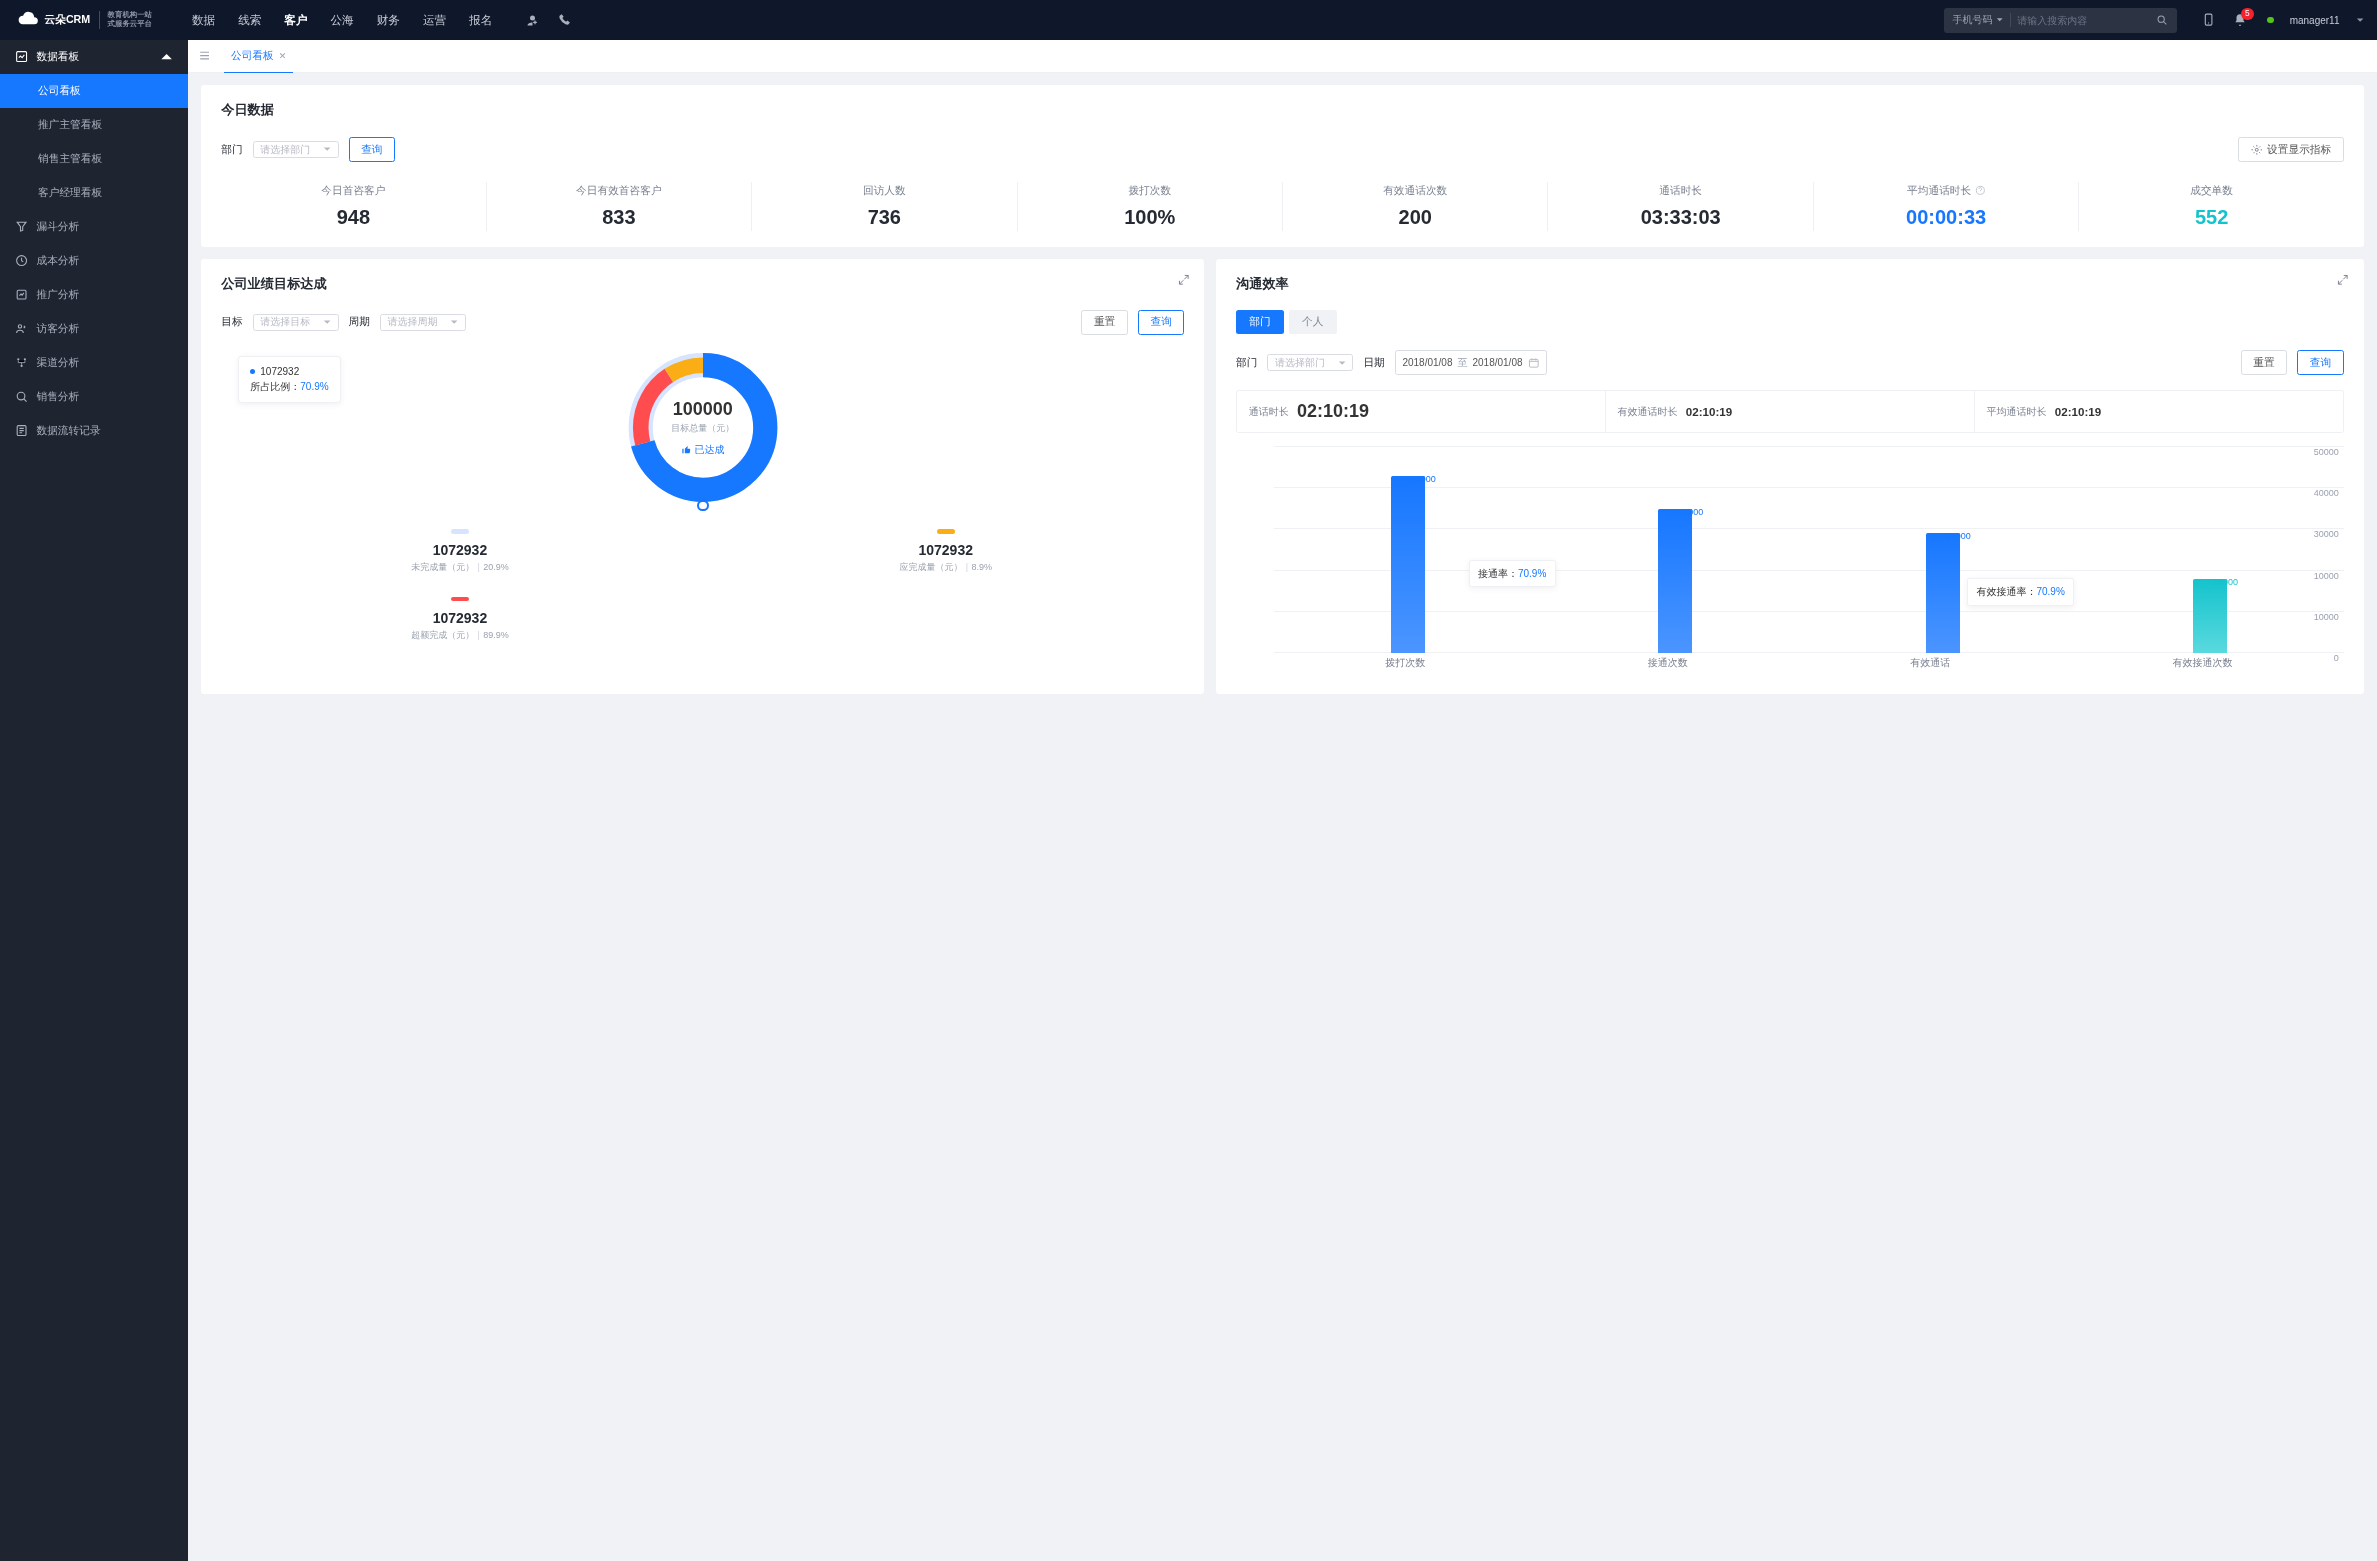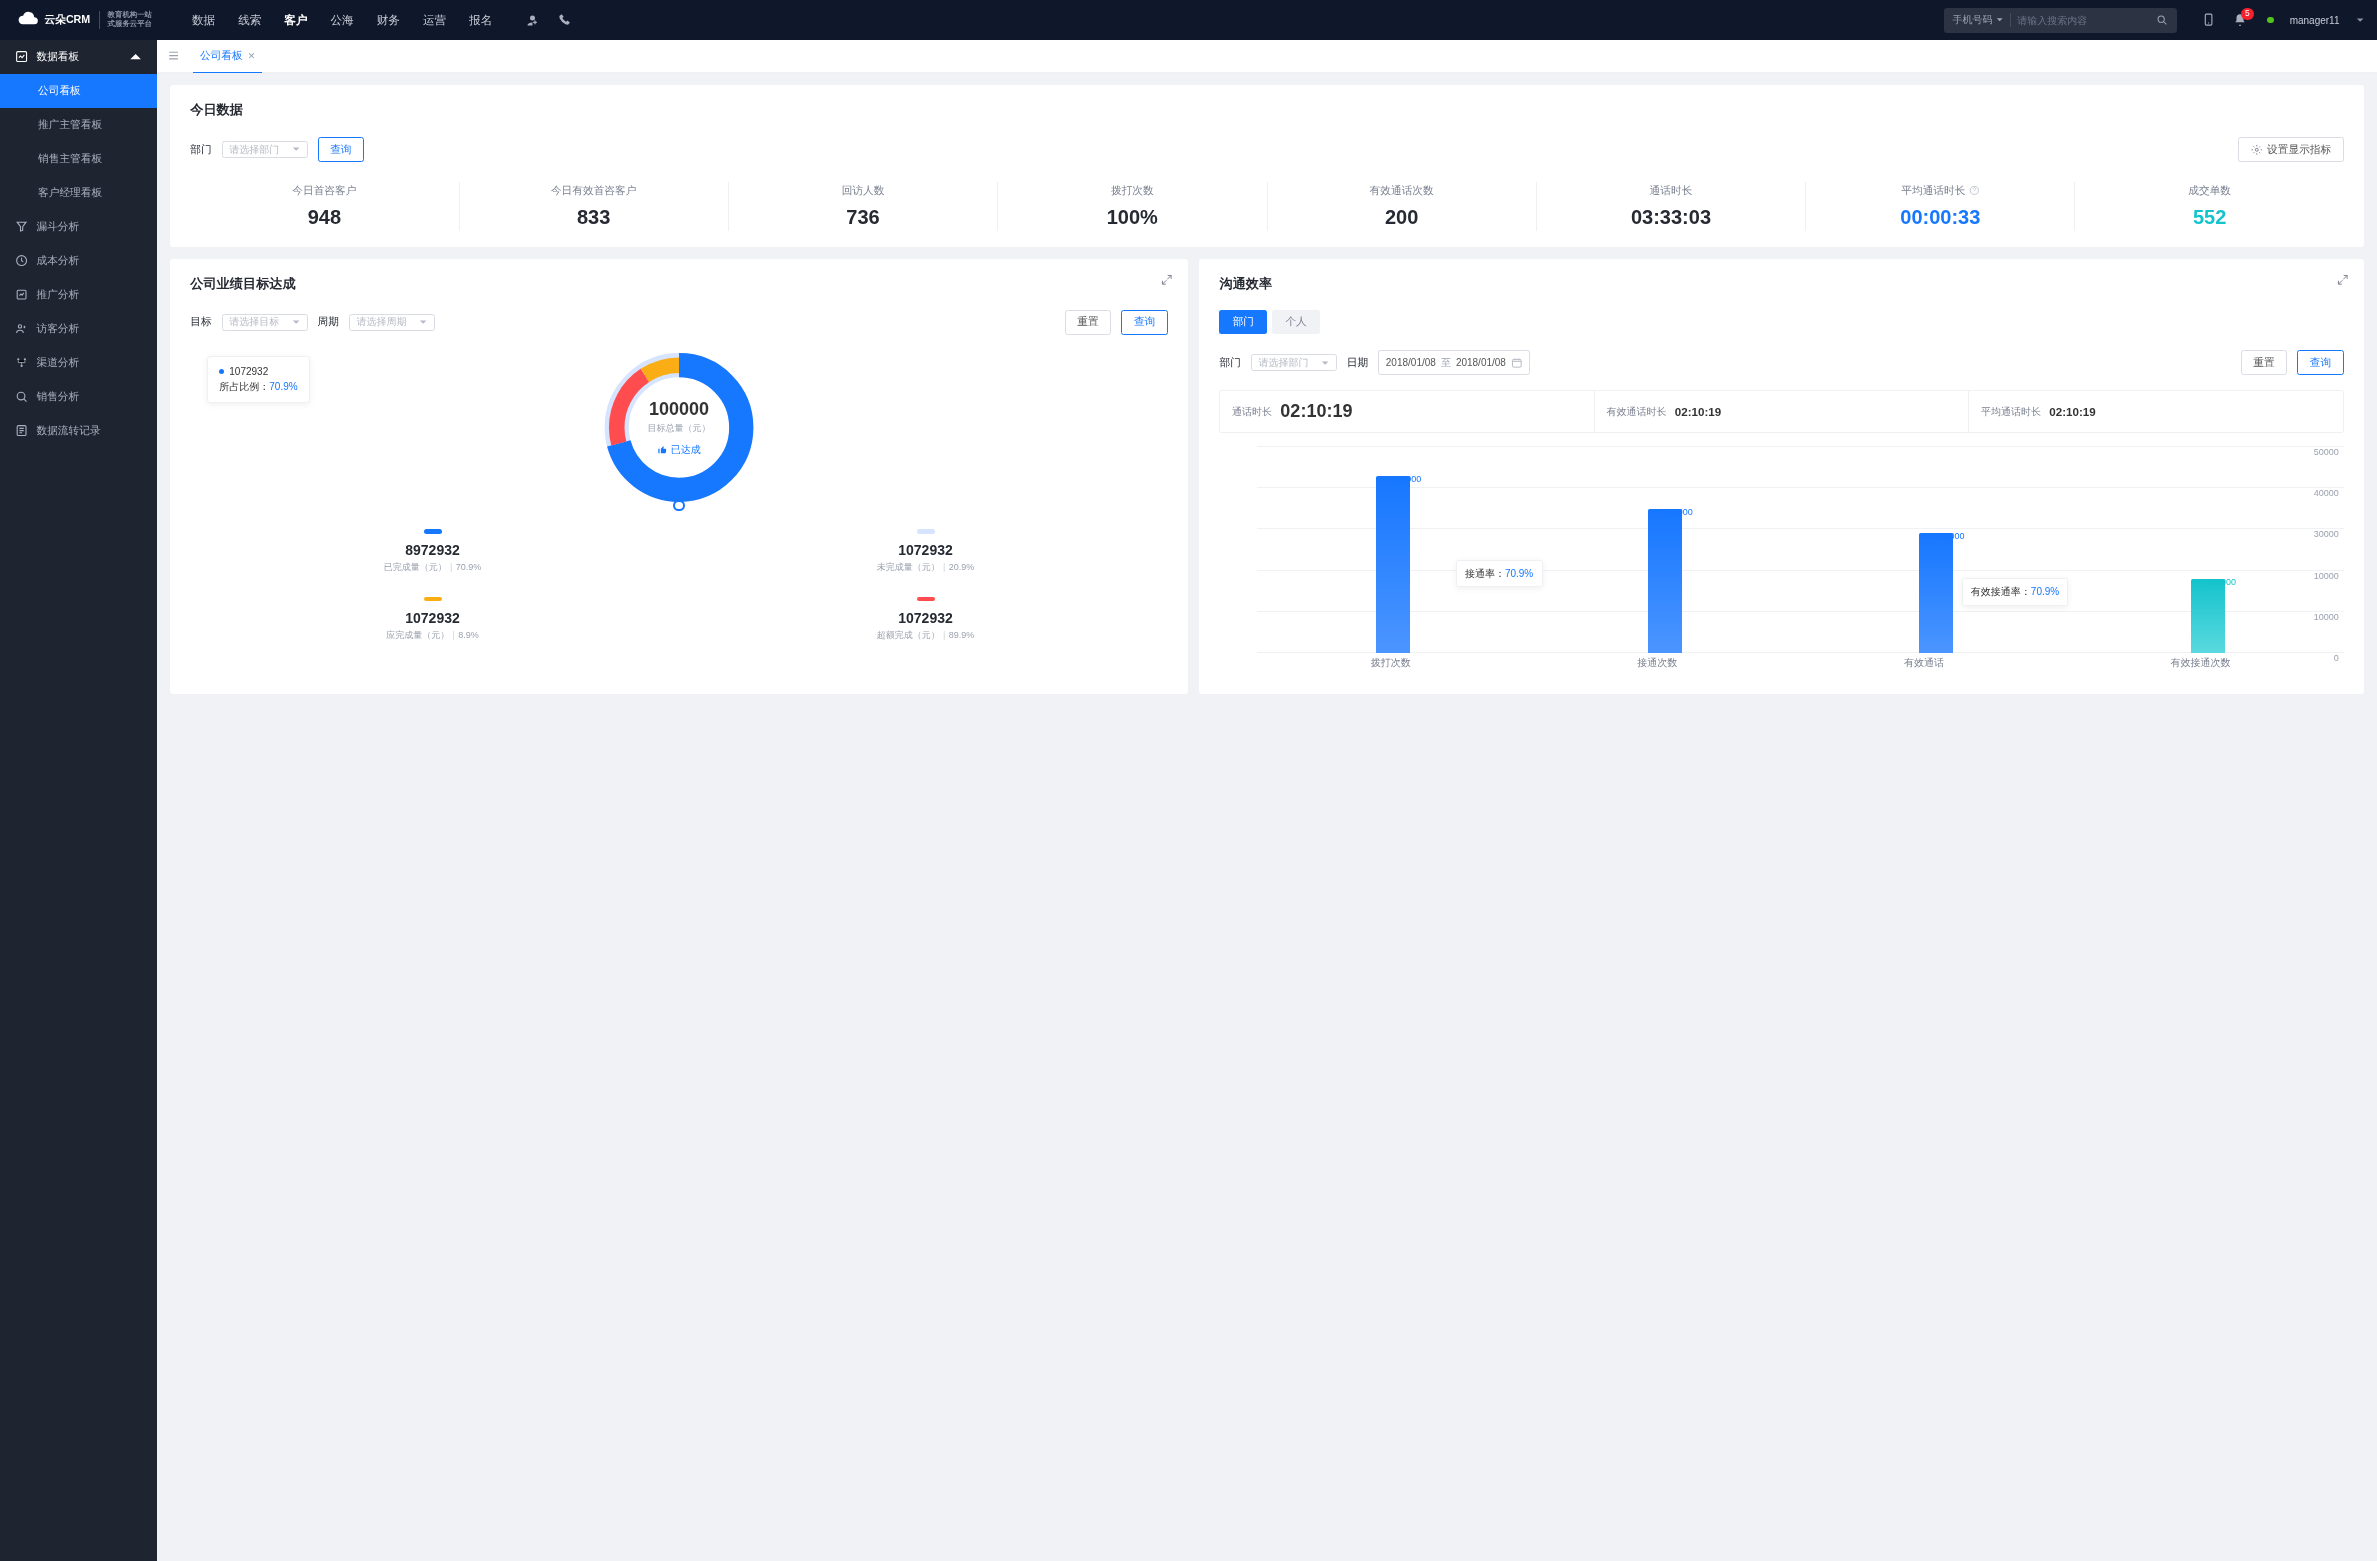--- a/index.html
+++ b/index.html
@@ -25,21 +25,21 @@
 .search-group .search-btn { color: #9da4b4; cursor: pointer; }
 .bell-wrap { position: relative; color: #aab0be; cursor: pointer; }
 .bell-wrap .badge { position: absolute; top: -5px; right: -6.6px; background: #f5222d; color: #fff; font-size: 8.3px; border-radius: 6.6px; padding: 0 4.1px; line-height: 11.6px; }
 .user { display: flex; align-items: center; gap: 16px; color: #c7ccd6; font-size: 10px; cursor: pointer; margin-left: 10px; }
 .user .dot { width: 6.6px; height: 6.6px; background: #52c41a; border-radius: 50%; }
 
 
 .body { flex: 1; display: flex; overflow: hidden; }
 
 
-.sidebar { width: 157px; background: #1e2430; color: #aab0be; display: flex; flex-direction: column; }
+.sidebar { width: 188px; background: #1e2430; color: #aab0be; display: flex; flex-direction: column; }
 .side-item { display: flex; align-items: center; gap: 8.3px; padding: 10px 15px; cursor: pointer; font-size: 10.7px; }
 .side-item.group { color: #fff; justify-content: space-between; }
 .side-item.sub { padding-left: 38px; color: #aab0be; }
 .side-item.sub.active { background: #1677ff; color: #fff; }
 .side-item svg { width: 13.2px; height: 13.2px; flex-shrink: 0; }
 .chev { width: 10px; height: 10px; }
 
 
 .main { flex: 1; display: flex; flex-direction: column; overflow: auto; }
 .tabs { background: #fff; height: 33px; display: flex; align-items: center; padding: 0 10px; gap: 13.2px; border-bottom: 0.8px solid #eef0f3; }
@@ -386,25 +386,20 @@
               </div>
               <div class="donut-tooltip">
                 <div class="r1">
                     <span class="dot"></span>
                     <span>1072932</span>
                   </div>
                 <div><span>所占比例：</span><span class="pct">70.9%</span></div>
               </div>
             </div>
             <div class="legend-grid" id="legend">
-                <div class="lg-item">
-                  <div class="lg-bar" style="background:#1677ff"></div>
-                  <div class="lg-v">8972932</div>
-                  <div class="lg-s">已完成量（元）<span class="sep">|</span>70.9%</div>
-                </div>
                 <div class="lg-item">
                   <div class="lg-bar" style="background:#d6e4ff"></div>
                   <div class="lg-v">1072932</div>
                   <div class="lg-s">未完成量（元）<span class="sep">|</span>20.9%</div>
                 </div>
                 <div class="lg-item">
                   <div class="lg-bar" style="background:#faad14"></div>
                   <div class="lg-v">1072932</div>
                   <div class="lg-s">应完成量（元）<span class="sep">|</span>8.9%</div>
                 </div>

